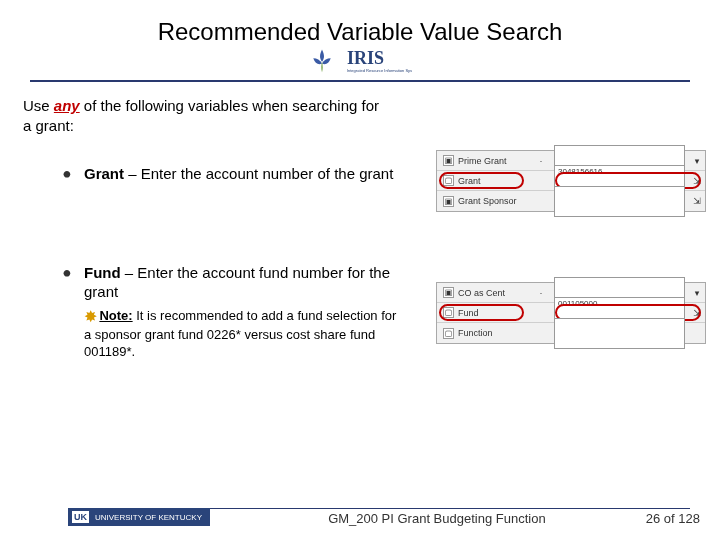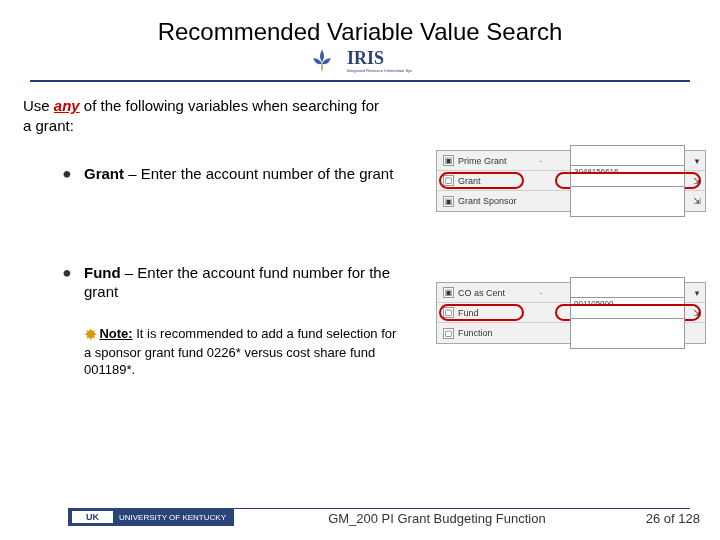--- a/index.html
+++ b/index.html
@@ -80,21 +80,21 @@
   }
   .item-text {
     font-size: 15px;
     max-width: 330px;
     line-height: 1.25;
   }
   .item-text .strong {
     font-weight: 700;
   }
   .note {
-    margin-top: 24px;
+    margin-top: 6px;
     font-size: 13px;
     line-height: 1.25;
     max-width: 320px;
   }
   .note .note-star {
     color: #d99a00;
     font-size: 16px;
     vertical-align: -2px;
     margin-right: 2px;
   }
@@ -138,21 +138,20 @@
   .row-mid { flex: 0 0 18px; display: flex; justify-content: center; }
   .row-input {
     flex: 1;
     height: 31px;
     background: #fff;
     border: 1px solid #999;
     font-size: 8px;
     padding: 0 3px;
     line-height: 11px;
     color: #333;
-    margin-left: 16px;
   }
   .row-end {
     width: 16px;
     display: flex;
     justify-content: center;
   }
   .circled {
     border: 2px solid #c00000;
     border-radius: 10px;
     position: absolute;
@@ -190,21 +189,21 @@
     position: absolute;
     left: 68px;
     bottom: 0;
     font-size: 8px;
   }
   .uk-logo .uk {
     background: #fff;
     color: #2a447a;
     font-weight: 700;
     font-size: 9px;
-    padding: 1px 14px;
+    padding: 1px 2px;
   }
   .footer-title {
     flex: 1;
     text-align: center;
     font-size: 13px;
     color: #333;
     font-family: "Trebuchet MS", Verdana, sans-serif;
   }
   .footer-page {
     font-size: 13px;

